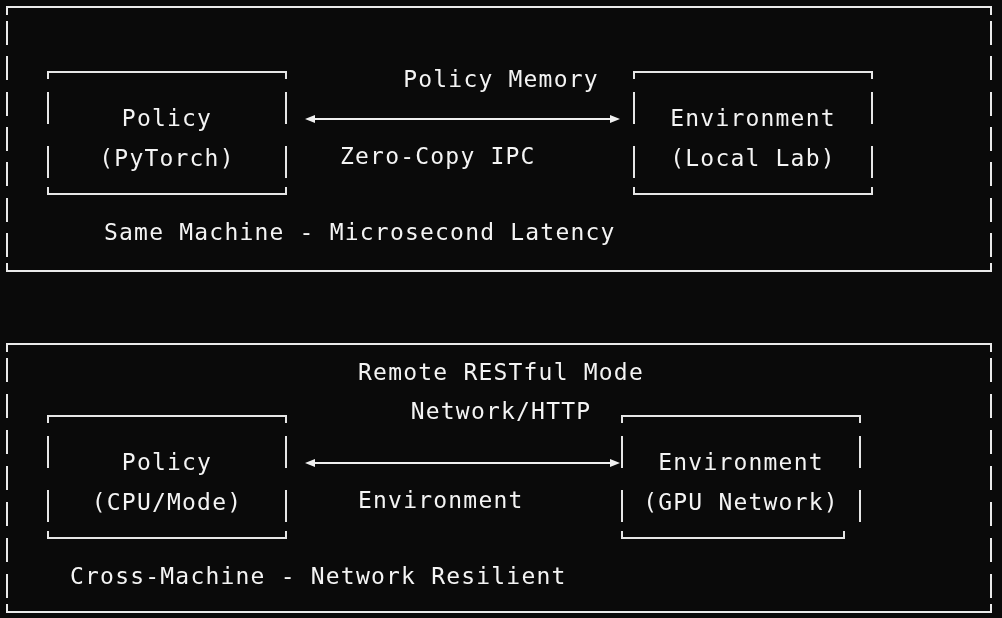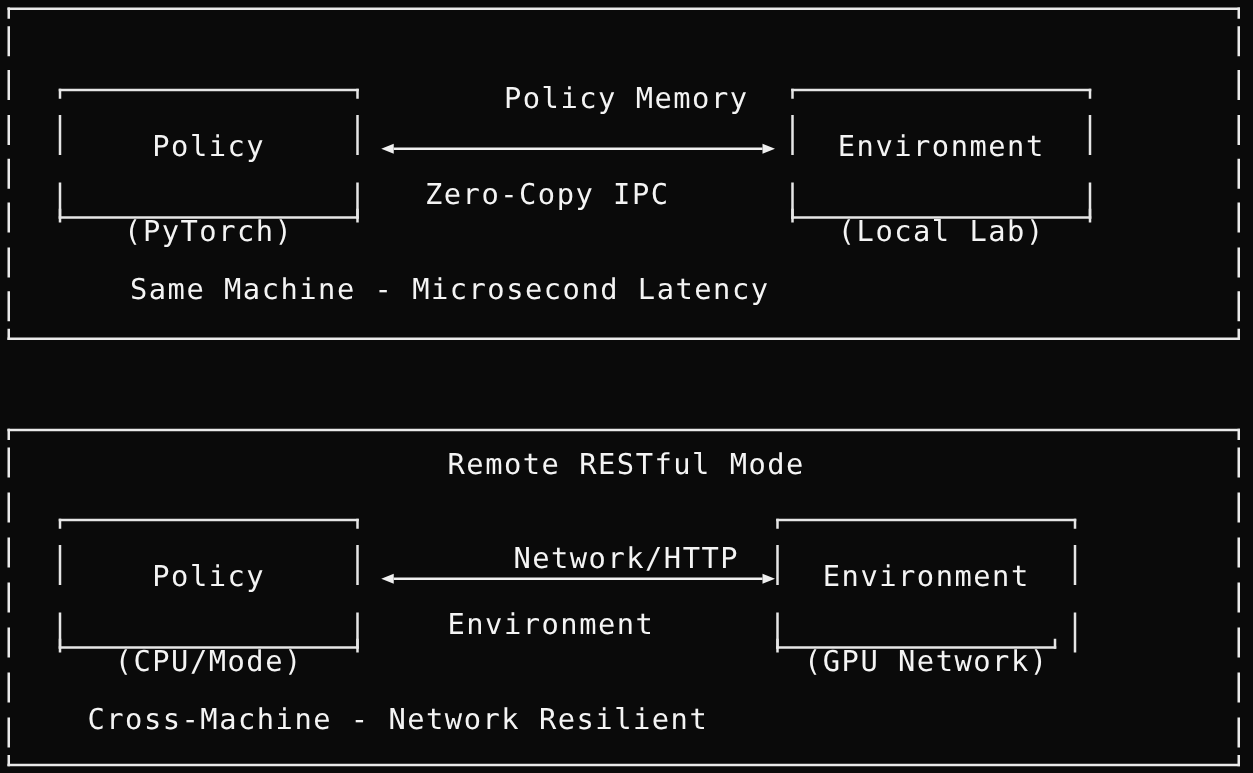--- a/index.html
+++ b/index.html
@@ -69,21 +69,21 @@
     left: 0;
     width: 2px;
     height: 24px;
     background: #eaeaea;
   }
 
   
   .inner-box {
     position: absolute;
     width: 240px;
-    height: 104px;
+    height: 124px;
     text-decoration: underline;
   }
   .box-policy-top  { left: 47px;  top: 71px; }
   .box-env-top     { left: 633px; top: 71px; }
   .box-policy-bot  { left: 47px;  top: 415px; }
   .box-env-bot     { left: 621px; top: 415px; }
 
   .ib-edge {
     position: absolute;
     height: 2px;
@@ -128,21 +128,21 @@
     position: absolute;
     left: 0;
     right: 0;
     text-align: center;
     font-size: 23px;
     letter-spacing: 1.2px;
     color: #f4f4f4;
     white-space: pre;
   }
   .ib-label.l1 { top: 34px; }
-  .ib-label.l2 { top: 74px; margin-top: 28px; }
+  .ib-label.l2 { top: 74px; }
 
   
   .txt {
     position: absolute;
     font-size: 23px;
     letter-spacing: 1.2px;
     color: #f4f4f4;
     white-space: pre;
   }
   .txt.center {
@@ -280,21 +280,21 @@
         <div class="rail-tick" style="top: 78px; height: 24px;"></div>
         <div class="rail-tick" style="top: 114px; height: 24px;"></div>
         <div class="rail-tick" style="top: 150px; height: 24px;"></div>
         <div class="rail-tick" style="top: 186px; height: 24px;"></div>
         <div class="rail-tick" style="top: 222px; height: 24px;"></div>
       </div>
   </div>
 
   <div class="txt center" style="top:359px;">Remote RESTful Mode</div>
 
-  <div class="txt center" style="top:434px;">Network/HTTP</div>
+  <div class="txt center" style="top:398px;">Network/HTTP</div>
 
   <div class="inner-box box-policy-bot">
     <div class="ib-edge top"></div>
     <div class="ib-edge bottom"></div>
     <div class="ib-corner tl"></div>
     <div class="ib-corner tr"></div>
     <div class="ib-corner bl"></div>
     <div class="ib-corner br"></div>
     <div class="ib-rail left">
         <div class="ib-tick" style="top: 11px; height: 32px;"></div>

